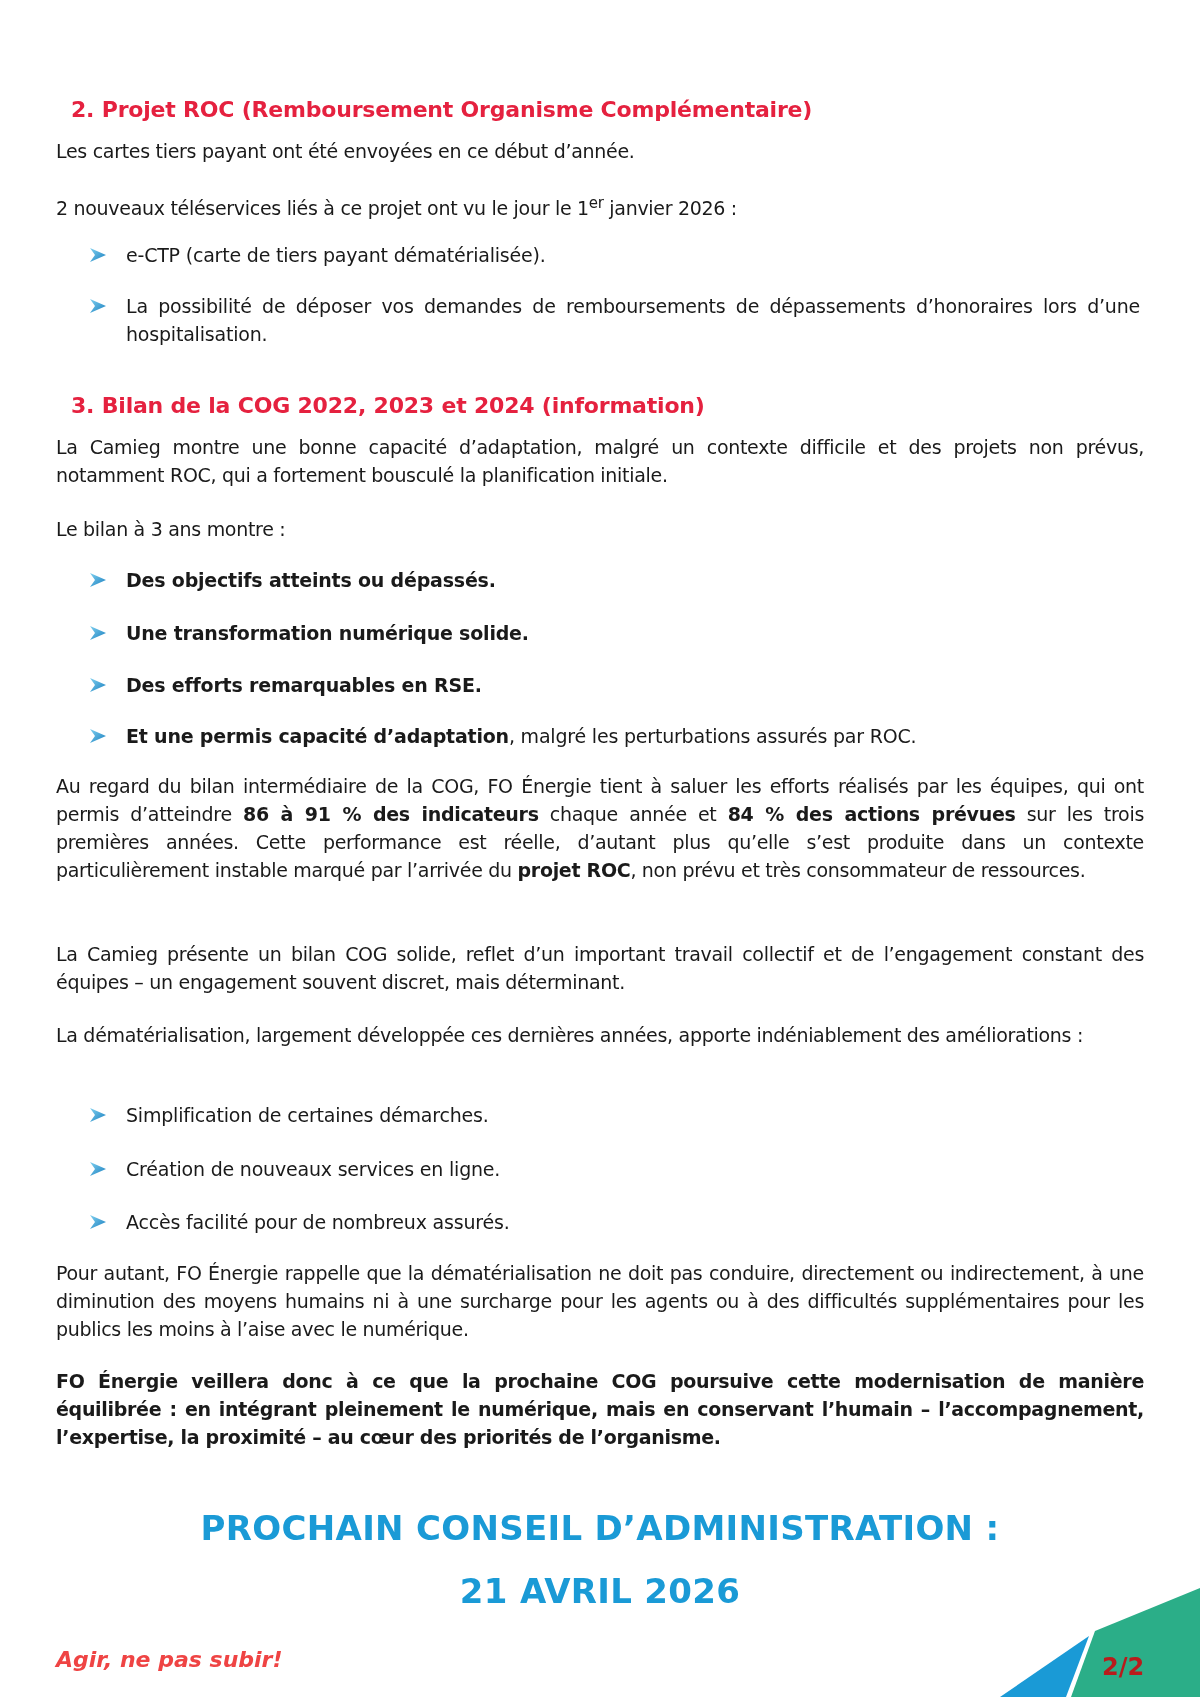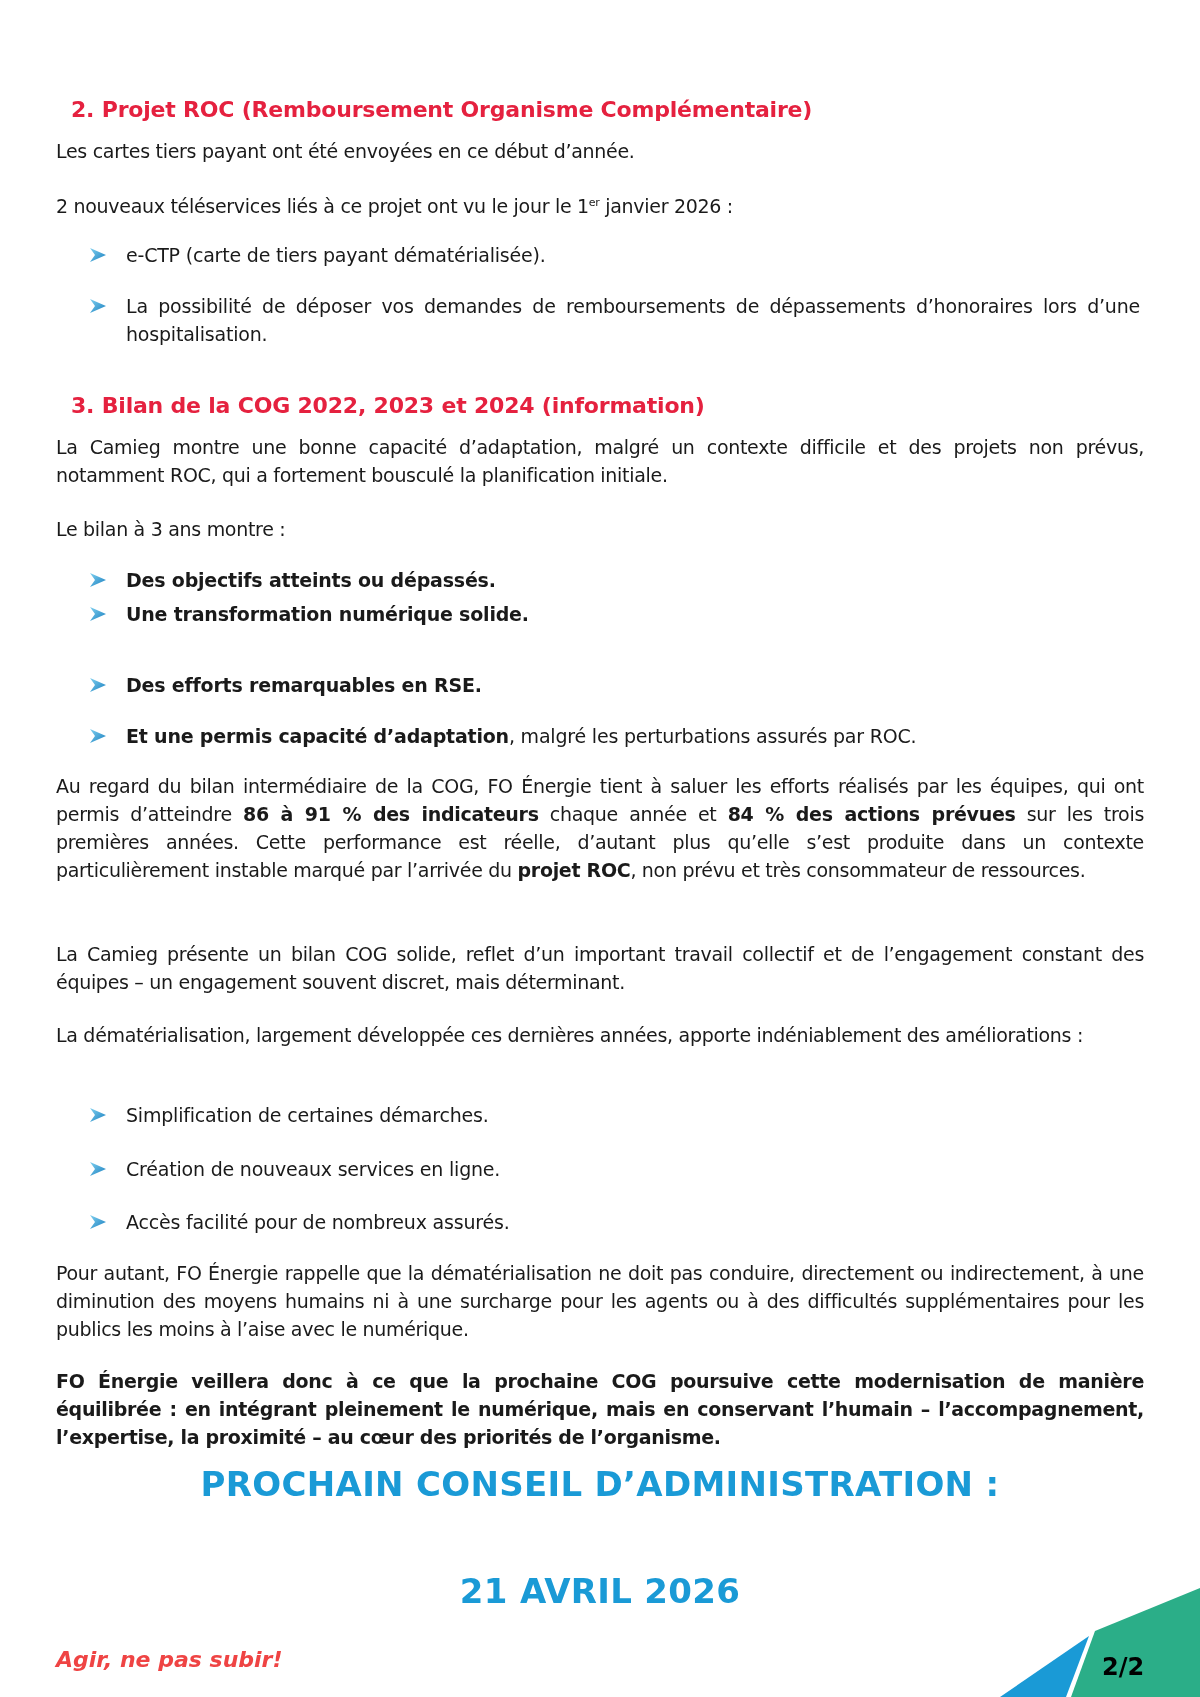--- a/index.html
+++ b/index.html
@@ -11,42 +11,42 @@
   .p b { font-weight: bold; }
   .bul { position: absolute; left: 38px; width: 1050px; font-size: 19px; line-height: 28px; text-align: justify; letter-spacing: -0.2px; }
   .bul .arr { position: absolute; left: 0; top: 7px; width: 16px; height: 14px; }
   .bul .txt { display: block; margin-left: 36px; }
   .bul.bold .txt { font-weight: bold; }
   .final { font-weight: bold; }
   .cta { position: absolute; left: 0; width: 1200px; text-align: center; color: #1a9ad6;
          font-weight: bold; font-size: 34px; line-height: 56px; letter-spacing: 0.3px; }
   .slogan { position: absolute; left: 56px; top: 1675px; color: #ef4444; font-style: italic; font-weight: bold; font-size: 22px; transform: translateY(-28px); }
   .corner { position: absolute; left: 0; top: 0; }
-  .pagenum { position: absolute; left: 1102px; top: 1653px; color: #000000; font-weight: bold; font-size: 24px; }
+  .pagenum { position: absolute; left: 1102px; top: 1653px; color: #b91c1c; font-weight: bold; font-size: 24px; }
 </style>
 </head>
 <body>
 
 <svg width="0" height="0" style="position:absolute">
   <defs>
     <linearGradient id="arrGrad" x1="0" y1="0" x2="1" y2="1">
       <stop offset="0" stop-color="#7fd0f0"></stop>
       <stop offset="1" stop-color="#1a7fbf"></stop>
     </linearGradient>
     <symbol id="arrow" viewBox="0 0 16 14">
       <path d="M0 0 L16 7 L0 14 L5 7 Z" fill="url(#arrGrad)"></path>
     </symbol>
   </defs>
 </svg>
 
 <div class="page">
 
   <h2 class="h2" style="top:82px">2. Projet ROC (Remboursement Organisme Complémentaire)</h2>
   <p class="p" style="top:137px">Les cartes tiers payant ont été envoyées en ce début d’année.</p>
-  <p class="p" style="top:189px"><span>2 nouveaux téléservices liés à ce projet ont vu le jour le 1</span><sup style="font-size:11px">er</sup><span> janvier 2026 :</span></p>
+  <p class="p" style="top:189px"><span>2 nouveaux téléservices liés à ce projet ont vu le jour le 1</span><sup style="font-size:15px">er</sup><span> janvier 2026 :</span></p>
 
   <div class="bul" style="top:241px; left:34px">
     <svg class="arr">
         <use href="#arrow"></use>
       </svg>
     <span class="txt">e-CTP (carte de tiers payant dématérialisée).</span>
   </div>
   <div class="bul" style="top:292px; left:34px">
     <svg class="arr">
         <use href="#arrow"></use>
@@ -57,21 +57,21 @@
   <h2 class="h2" style="top:378px">3. Bilan de la COG 2022, 2023 et 2024 (information)</h2>
   <p class="p" style="top:433px">La Camieg montre une bonne capacité d’adaptation, malgré un contexte difficile et des projets non prévus, notamment ROC, qui a fortement bousculé la planification initiale.</p>
   <p class="p" style="top:515px">Le bilan à 3 ans montre :</p>
 
   <div class="bul bold" style="top:566px; left:34px">
     <svg class="arr">
         <use href="#arrow"></use>
       </svg>
     <span class="txt">Des objectifs atteints ou dépassés.</span>
   </div>
-  <div class="bul bold" style="top:600px; left:34px">
+  <div class="bul bold" style="top:619px; left:34px">
     <svg class="arr">
         <use href="#arrow"></use>
       </svg>
     <span class="txt">Une transformation numérique solide.</span>
   </div>
   <div class="bul bold" style="top:671px; left:34px">
     <svg class="arr">
         <use href="#arrow"></use>
       </svg>
     <span class="txt">Des efforts remarquables en RSE.</span>
@@ -104,21 +104,21 @@
     <svg class="arr">
         <use href="#arrow"></use>
       </svg>
     <span class="txt">Accès facilité pour de nombreux assurés.</span>
   </div>
 
   <p class="p" style="top:1259px">Pour autant, FO Énergie rappelle que la dématérialisation ne doit pas conduire, directement ou indirectement, à une diminution des moyens humains ni à une surcharge pour les agents ou à des difficultés supplémentaires pour les publics les moins à l’aise avec le numérique.</p>
   <p class="p final" style="top:1367px">FO Énergie veillera donc à ce que la prochaine COG poursuive cette modernisation de manière équilibrée : en intégrant pleinement le numérique, mais en conservant l’humain – l’accompagnement, l’expertise, la proximité – au cœur des priorités de l’organisme.</p>
 </div>
 
-<div class="cta" style="top:1456px">PROCHAIN CONSEIL D’ADMINISTRATION :</div>
+<div class="cta" style="top:1500px">PROCHAIN CONSEIL D’ADMINISTRATION :</div>
 <div class="cta" style="top:1563px">21 AVRIL 2026</div>
 
 <div class="slogan">Agir, ne pas subir!</div>
 
 <svg class="corner" width="1200" height="1697">
   <polygon points="1089,1636 1066,1697 1000,1697" fill="#1a9ad6"></polygon>
   <polygon points="1095,1631 1200,1588 1200,1697 1071,1697" fill="#2bae88"></polygon>
 </svg>
 <div class="pagenum">2/2</div>
 

